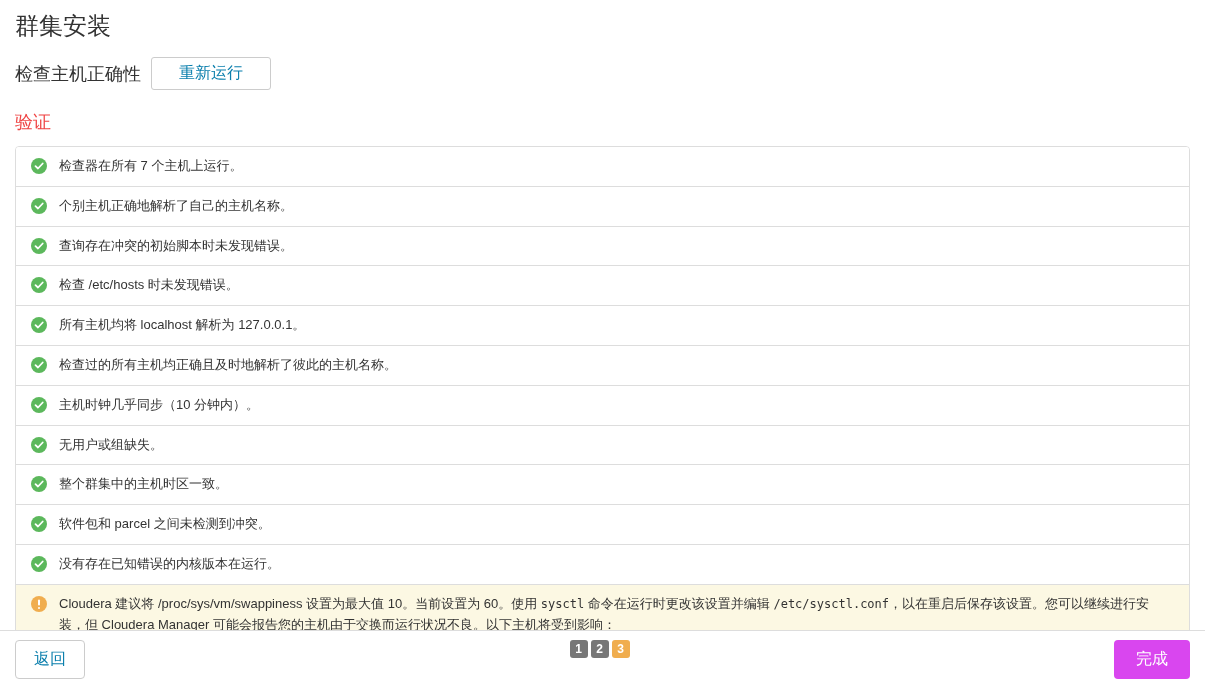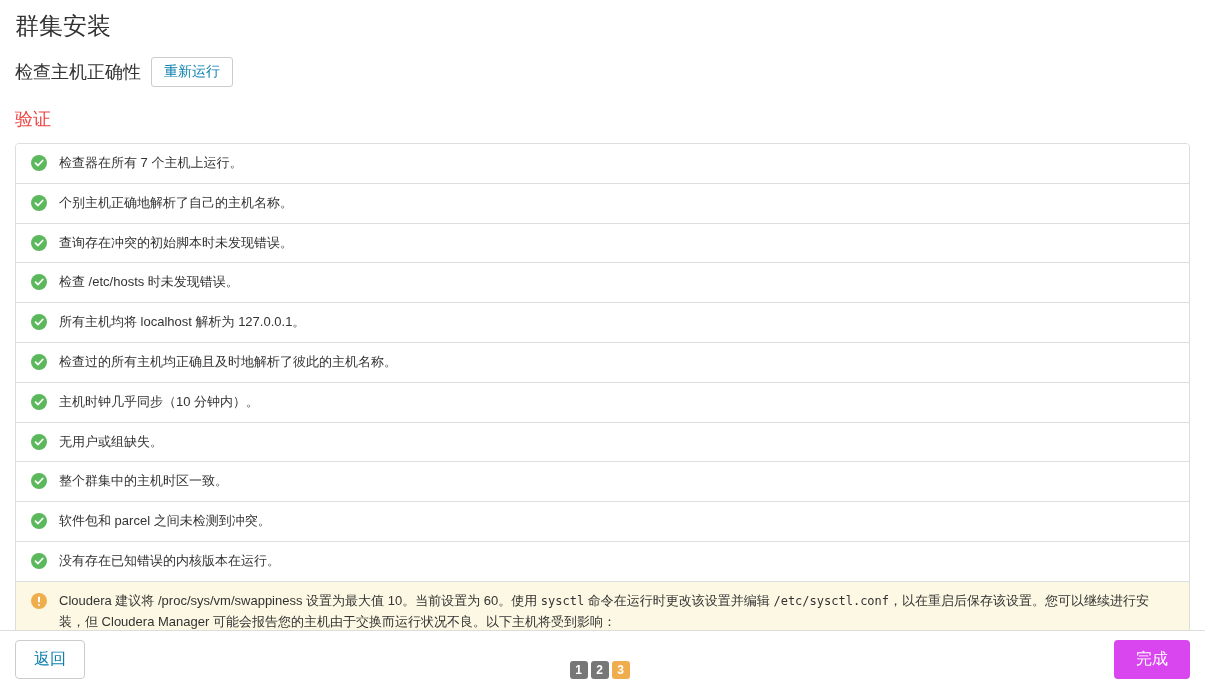--- a/index.html
+++ b/index.html
@@ -25,22 +25,22 @@
     }
     .subtitle {
       font-size: 18px;
       font-weight: 400;
       color: #333;
     }
     .rerun-btn {
       border: 1px solid #ccc;
       background: #fff;
       color: #0B7FAD;
-      padding: 5px 12px;
-      font-size: 14px;
+      padding: 5px 27px;
+      font-size: 16px;
       cursor: pointer;
       border-radius: 3px;
     }
     .section-title {
       font-size: 18px;
       font-weight: 400;
       color: #ef4444;
       margin: 18px 0 12px 0;
     }
     .validation-list {
@@ -88,21 +88,21 @@
     .footer {
       position: fixed;
       bottom: 0;
       left: 0;
       right: 0;
       width: 1205px;
       background: #fff;
       border-top: 1px solid #ddd;
       padding: 9px 15px;
       display: flex;
-      align-items: flex-end;
+      align-items: flex-start;
       justify-content: space-between;
     }
     .back-btn {
       border: 1px solid #ccc;
       background: #fff;
       color: #0B7FAD;
       padding: 8px 18px;
       font-size: 16px;
       cursor: pointer;
       border-radius: 4px;

